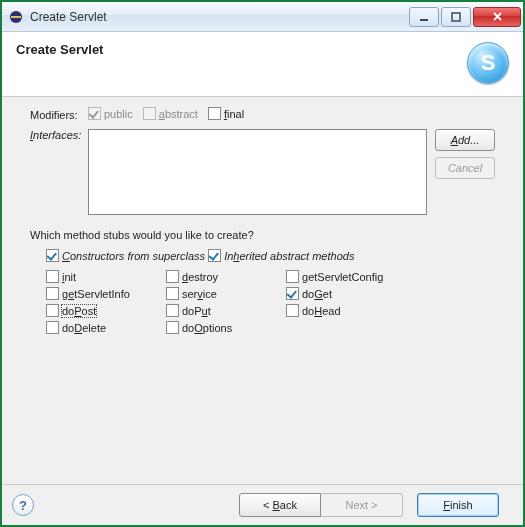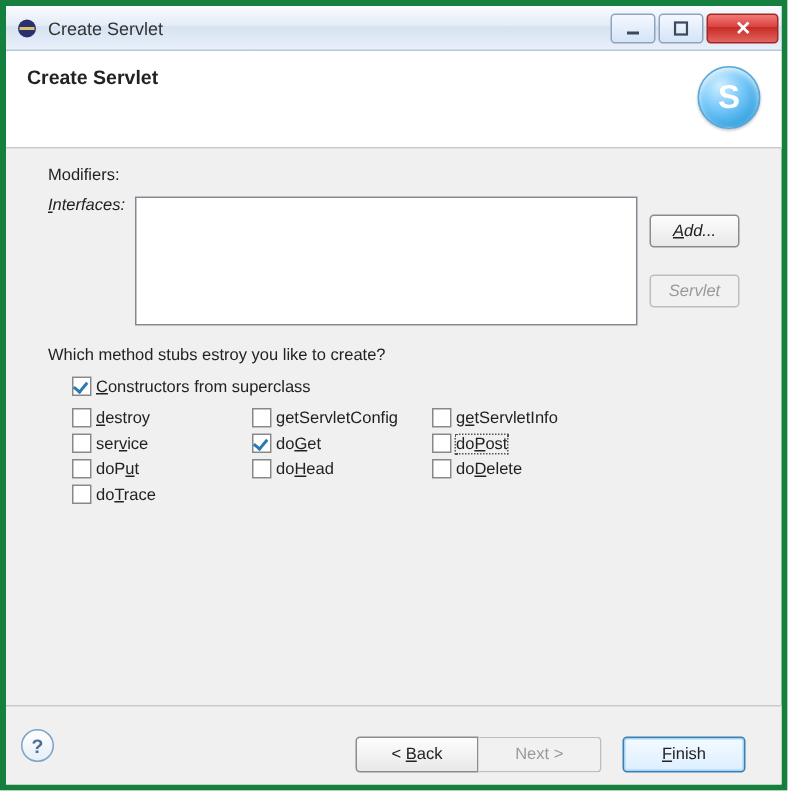--- a/index.html
+++ b/index.html
@@ -1,19 +1,19 @@
 <!DOCTYPE html>
 <html><head>
 <meta charset="utf-8">
 <style>
   * { box-sizing: border-box; font-family: "Segoe UI", Tahoma, sans-serif; }
   body { margin: 0; background: #fff; }
   .window {
     width: 525px; height: 527px;
-    border: 4px solid #15803d;
+    border: 2px solid #15803d;
     background: #f0f0f0;
     display: flex; flex-direction: column;
     box-shadow: 0 0 8px rgba(0,0,0,.25);
   }
   
   .titlebar {
     height: 30px;
     background: linear-gradient(to bottom,#f8fbff 0%,#e4ecf7 45%,#d6e2f1 46%,#e8f0fa 100%);
     border-bottom: 1px solid #b7c8dc;
     display: flex; align-items: center; padding: 0 2px 0 6px;
@@ -81,30 +81,30 @@
   .interfaces-area{
     flex:1; height:86px;
     border:1px solid #828790; background:#fff;
   }
   .side-btns{display:flex;flex-direction:column;gap:6px;margin-left:8px;}
   .btn {
     min-width:60px; height:22px; font-size:11px;
     border:1px solid #8c8c8c; border-radius:3px;
     background:linear-gradient(to bottom,#fdfdfd,#e8e8e8);
     display:flex;align-items:center;justify-content:center;
-    padding:0 8px; color:#222;margin-top:12px;
+    padding:0 8px; color:#222;
   }
   .btn.disabled{color:#9a9a9a;border-color:#bdbdbd;background:#f1f1f1;}
   .btn.default{
     border-color:#3c7fb1;
     box-shadow: 0 0 0 1px #a3d3f5 inset;
     background:linear-gradient(to bottom,#f4faff,#dcefff);
   }
   .question{font-size:11px;margin:6px 0 6px;}
-  .vlist .chk-label{margin:2px 0;}
+  .vlist .chk-label{margin:2px 0;font-style:italic;}
   .grid3{
     display:grid;grid-template-columns:120px 120px 140px;
     row-gap:4px;margin-left:16px;margin-top:6px;
   }
   .focus-rect{outline:1px dotted #555;outline-offset:0;text-align:right;}
   .spacer{flex:1;}
   
   .footer{
     border-top:1px solid #c9c9c9;
     padding:8px 10px;
@@ -161,44 +161,66 @@
     <div class="header-text">
       <div class="header-title">Create Servlet</div>
     </div>
     <div class="header-icon">S</div>
   </div>
 
   <div class="body">
 
     <div class="row">
       <div class="lbl">Modifiers:</div>
+      <div class="modifiers-group">
+        <span class="chk-label disabled">
+          <span class="chk disabled checked"></span>
+          <span>public</span>
+        </span>
+        <span class="chk-label disabled">
+          <span class="chk disabled"></span>
+          <span><span class="underline">a</span><span></span>bstract</span>
+        </span>
+        <span class="chk-label">
+          <span class="chk"></span>
+          <span><span class="underline">f</span>inal</span>
+        </span>
+      </div>
     </div>
 
     <div class="row" style="align-items:flex-start;font-style:italic;">
       <div class="lbl top"><span class="underline">I</span>nterfaces:</div>
       <div class="interfaces-area"></div>
       <div class="side-btns">
         <div class="btn">
             <span><span class="underline">A</span>dd...</span>
           </div>
         <div class="btn disabled">
-            <span>Servlet</span>
+            <span>Cancel</span>
           </div>
       </div>
     </div>
 
-    <div class="question">Which method stubs estroy you like to create?</div>
+    <div class="question">Which method stubs would you like to create?</div>
     <div class="vlist" style="margin-left:16px;">
       <div class="chk-label">
         <span class="chk checked"></span>
         <span><span class="underline">C</span>onstructors from superclass</span>
       </div>
+      <div class="chk-label">
+        <span class="chk checked"></span>
+        <span>In<span class="underline">h</span>erited abstract methods</span>
+      </div>
     </div>
 
     <div class="grid3" id="methods-grid">
+        <div class="chk-label">
+          <span class="chk"></span>
+          <span><span class="underline">i</span>nit</span>
+        </div>
         <div class="chk-label">
           <span class="chk"></span>
           <span><span class="underline">d</span>estroy</span>
         </div>
         <div class="chk-label">
           <span class="chk"></span>
           <span><span class="underline">g</span>etServletConfig</span>
         </div>
         <div class="chk-label">
           <span class="chk"></span>
@@ -223,21 +245,21 @@
         <div class="chk-label">
           <span class="chk"></span>
           <span>do<span class="underline">H</span>ead</span>
         </div>
         <div class="chk-label">
           <span class="chk"></span>
           <span>do<span class="underline">D</span>elete</span>
         </div>
         <div class="chk-label">
           <span class="chk"></span>
-          <span>do<span class="underline">T</span>race</span>
+          <span>do<span class="underline">O</span>ptions</span>
         </div>
       </div>
 
     <div class="spacer"></div>
   </div>
 
   <div class="footer">
     <div class="help-icon">?</div>
     <div class="pair">
       <div class="btn">

